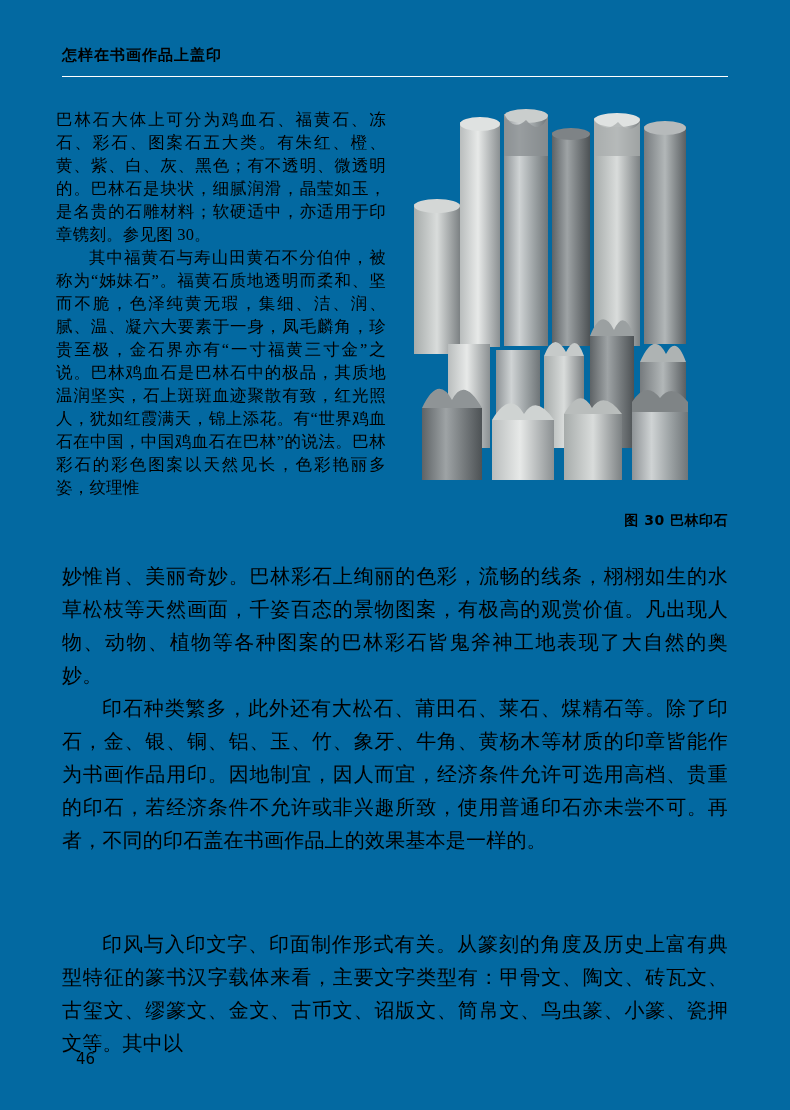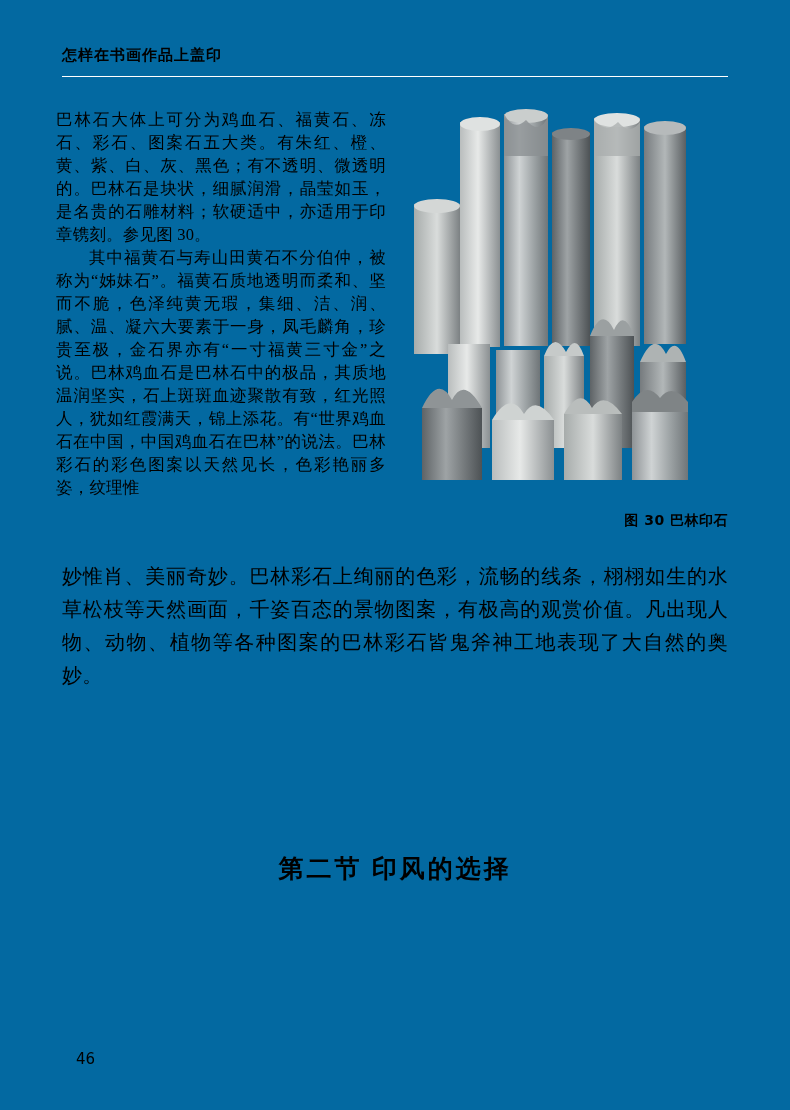--- a/index.html
+++ b/index.html
@@ -191,19 +191,22 @@
       <rect x="160" y="306" width="58" height="66" fill="url(#g4)"></rect>
       <path d="M160 306 q16 -28 28 -6 q12 -18 30 6 z" fill="#b9bdbc"></path>
       <rect x="228" y="304" width="56" height="68" fill="url(#g1)"></rect>
       <path d="M228 304 l0 -10 q14 -22 28 -4 q12 -16 28 4 l0 10 z" fill="#7f8486"></path>
     </svg>
   </div>
   <div class="fig-caption">图 30   巴林印石</div>
 
   <div class="full-text" style="top:560px;">
     <p style="margin:0">妙惟肖、美丽奇妙。巴林彩石上绚丽的色彩，流畅的线条，栩栩如生的水草松枝等天然画面，千姿百态的景物图案，有极高的观赏价值。凡出现人物、动物、植物等各种图案的巴林彩石皆鬼斧神工地表现了大自然的奥妙。</p>
-  </div>
-
-  <div class="section-title">第二节   印风的选择</div>
-
+    <p class="indent" style="margin:0">印石种类繁多，此外还有大松石、莆田石、莱石、煤精石等。除了印石，金、银、铜、铝、玉、竹、象牙、牛角、黄杨木等材质的印章皆能作为书画作品用印。因地制宜，因人而宜，经济条件允许可选用高档、贵重的印石，若经济条件不允许或非兴趣所致，使用普通印石亦未尝不可。再者，不同的印石盖在书画作品上的效果基本是一样的。</p>
+  </div>
+
+
+  <div class="full-text" style="top:928px;">
+    <p class="indent" style="margin:0">印风与入印文字、印面制作形式有关。从篆刻的角度及历史上富有典型特征的篆书汉字载体来看，主要文字类型有：甲骨文、陶文、砖瓦文、古玺文、缪篆文、金文、古币文、诏版文、简帛文、鸟虫篆、小篆、瓷押文等。其中以</p>
+  </div>
 
   <div class="folio">46</div>
 </div>
 
 </body></html>

